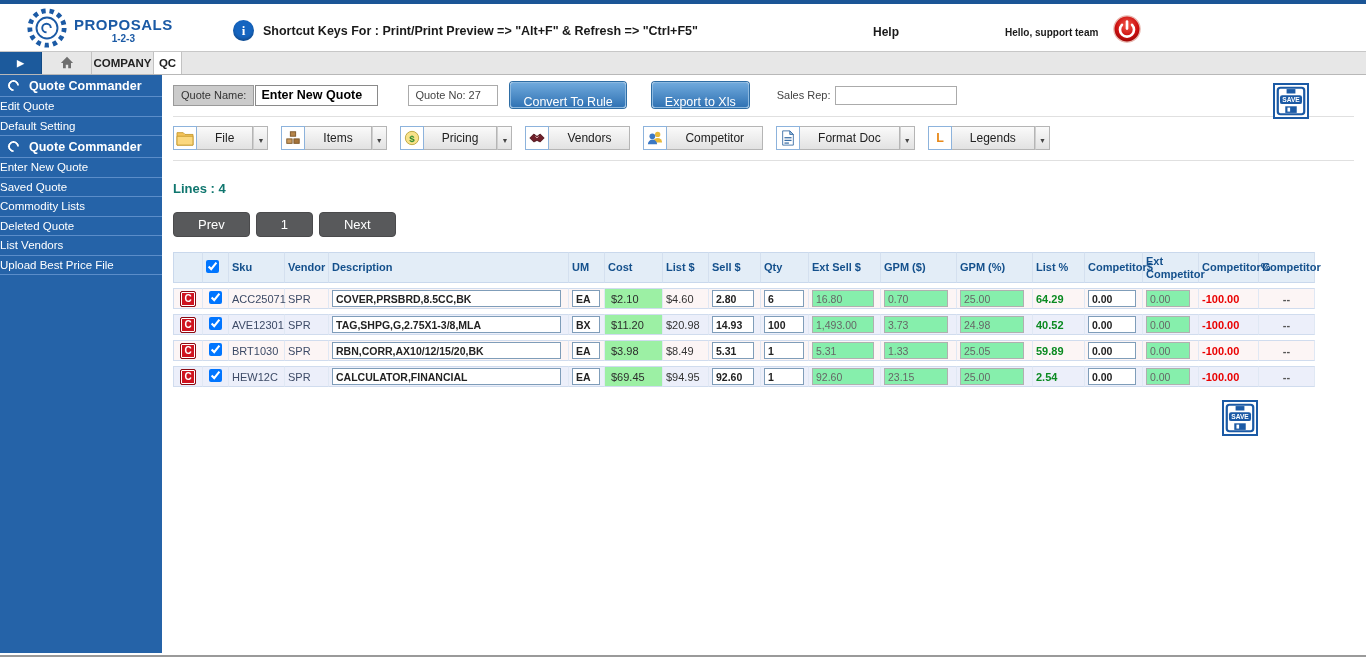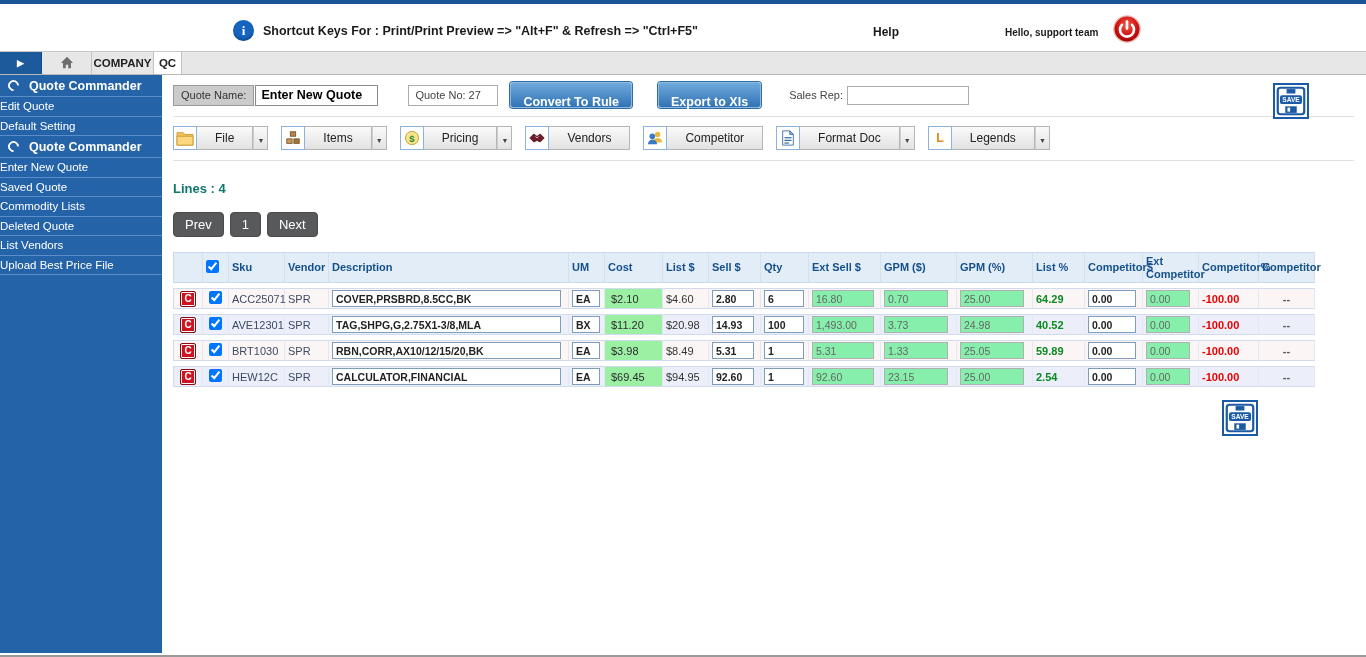--- a/index.html
+++ b/index.html
@@ -47,21 +47,21 @@
   .main { position:absolute; left:162px; top:75px; right:0; bottom:2px; background:#fff; padding:8px 0 0 11px; }
 
   .form-row { display:flex; align-items:center; height:24px; position:relative; }
   .lbl-quote-name { background:#cbcbcb; border:1px solid #9a9a9a; color:#333; font-size:11px;
     padding:3px 7px; height:21px; display:flex; align-items:center; }
   .inp-quote-name { width:123px; height:21px; border:1px solid #8a8a8a; font-size:12.5px; font-weight:bold;
     padding:0 5px; margin-left:1px; font-family:"Liberation Sans", sans-serif; }
   .box-quote-no { margin-left:30px; width:90px; height:21px; border:1px solid #ababab; background:#fff;
     color:#444; font-size:11px; display:flex; align-items:center; padding-left:6px; }
   .btn-blue { margin-left:12px; height:22px; border:1px solid #8db9e0; border-radius:3px; color:#fff;
-    font-weight:bold; font-size:12.5px; padding:12px 12px; cursor:pointer;
+    font-weight:normal; font-size:12.5px; padding:12px 12px; cursor:pointer;
     background:linear-gradient(#6fa9dc, #3173b4); box-shadow:0 0 0 1px #2e6da4; font-family:"Liberation Sans", sans-serif; }
   .btn-convert { margin-left:12px; }
   .btn-export { margin-left:26px; }
   .lbl-sales-rep { margin-left:28px; font-size:11px; color:#444; }
   .inp-sales-rep { margin-left:4px; width:122px; height:19px; border:1px solid #ababab; font-size:11px; padding:0 4px; }
 
   .save-btn { width:36px; height:36px; border:2px solid #1b5aa5; background:#fff; display:flex;
     align-items:center; justify-content:center; cursor:pointer; padding:1px; }
   .save-top { position:absolute; right:57px; top:0px; }
   .save-bottom { float:right; margin:8px 57px 0 0; }
@@ -76,21 +76,21 @@
   .tlabel { border:1px solid #b5b5b5; border-left:none; background:linear-gradient(#fafafa,#e2e2e2);
     color:#222; font-size:12px; padding:0 18px; cursor:pointer; font-family:"Liberation Sans", sans-serif; }
   .tarrow { width:15px; border:1px solid #b5b5b5; border-left:1px solid #cfcfcf;
     background:linear-gradient(#fafafa,#e2e2e2); cursor:pointer; padding:0; }
   .arr { font-size:7px; color:#444; }
 
   .lines-label { margin-top:20px; font-size:13px; font-weight:bold; color:#0f766e; }
 
   .pager { margin-top:16px; display:flex; gap:6px; }
   .pg-btn { background:#58595b; color:#fff; border:1px solid #4a4a4c; border-radius:4px;
-    font-size:13px; padding:4px 11px; cursor:pointer; font-family:"Liberation Sans", sans-serif; }
+    font-size:13px; padding:4px 24px; cursor:pointer; font-family:"Liberation Sans", sans-serif; }
 
   
   .grid-wrap { margin-top:10px; }
   table.grid { border-collapse:separate; border-spacing:0 5px; table-layout:fixed; width:1142px; }
   .grid th { background:#e3edf7; color:#14508c; font-weight:bold; font-size:11px; padding:2px 3px;
     border-top:1px solid #c9d8ec; border-bottom:1px solid #c9d8ec; border-right:1px solid #d4e0ef;
     text-align:left; line-height:1.15; }
   .grid th:first-child { border-left:1px solid #c9d8ec; }
   .grid td { height:21px; font-size:11px; color:#333; padding:1px 3px;
     border-top:1px solid #d0dcee; border-bottom:1px solid #d0dcee; border-right:1px solid #e0e8f4; }
@@ -113,20 +113,33 @@
   .chk { width:13px; height:13px; margin:0; }
   .cell-center { text-align:center; }
 </style>
 </head>
 <body>
 
 <div class="page">
   <div class="top-strip"></div>
 
   <div class="app-header">
+    <div class="logo-wrap">
+      <span>
+        <svg width="42" height="42" viewBox="0 0 44 44">
+          <circle cx="22" cy="22" r="18" fill="none" stroke="#1b5aa5" stroke-width="5" stroke-dasharray="4.5 4.2"></circle>
+          <circle cx="22" cy="22" r="11" fill="none" stroke="#1b5aa5" stroke-width="2"></circle>
+          <path d="M26 22 a4.5 4.5 0 1 0 -4.5 4.5" fill="none" stroke="#1b5aa5" stroke-width="2"></path>
+        </svg>
+      </span>
+      <span class="logo-text">
+        <span class="logo-title">PROPOSALS</span>
+        <span class="logo-sub">1-2-3</span>
+      </span>
+    </div>
     <div class="shortcut-wrap">
       <span class="info-icon">i</span>
       <span class="shortcut-text">Shortcut Keys For : Print/Print Preview =&gt; "Alt+F" &amp; Refresh =&gt; "Ctrl+F5"</span>
     </div>
     <span class="help-link">Help</span>
     <span class="greeting">Hello, support team</span>
     <span class="power-btn">
       <svg width="28" height="28" viewBox="0 0 32 32">
         <defs>
           <radialGradient id="pg" cx="50%" cy="35%" r="70%">

